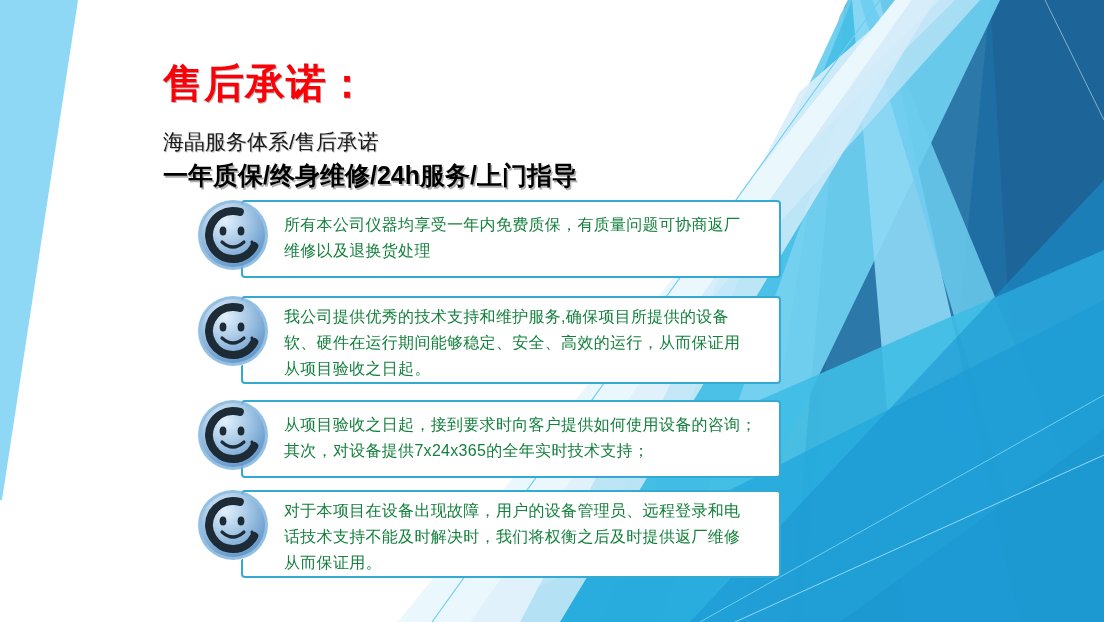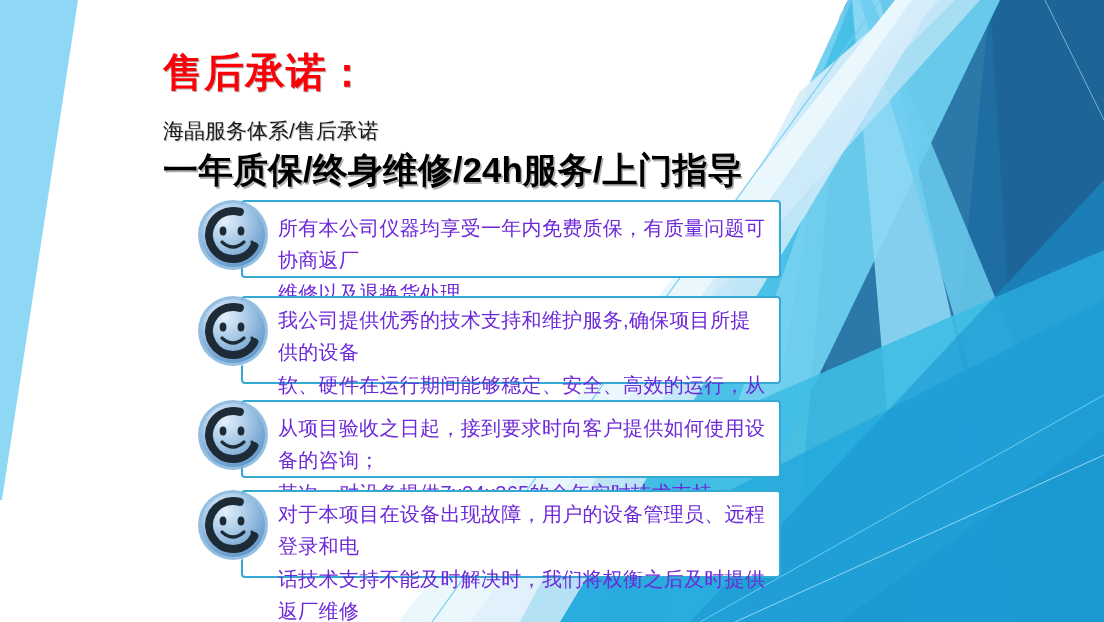--- a/index.html
+++ b/index.html
@@ -24,21 +24,21 @@
     inset: 0;
     width: 1104px;
     height: 622px;
     pointer-events: none;
   }
 
   
   .header {
     position: absolute;
     left: 163px;
-    top: 51px;
+    top: 62px;
     width: 620px;
   }
   .title-main {
     font-size: 40px;
     font-weight: bold;
     color: #fb0007;
     letter-spacing: 1px;
     line-height: 1.05;
     margin: 0;
     text-shadow: 1px 1px 0 rgba(120,120,120,0.55);
@@ -46,21 +46,21 @@
   }
   .title-sub {
     font-size: 21px;
     color: #1a1a1a;
     margin: 25px 0 0 0;
     line-height: 1.2;
     text-shadow: 1px 1px 0 rgba(160,160,160,0.6);
     white-space: nowrap;
   }
   .title-third {
-    font-size: 35px;
+    font-size: 25px;
     font-weight: bold;
     color: #000000;
     margin: 6px 0 0 0;
     line-height: 1.2;
     letter-spacing: 0px;
     text-shadow: 1.5px 1.5px 0 rgba(150,150,150,0.75);
     white-space: nowrap;
   }
 
   
@@ -77,25 +77,25 @@
     position: absolute;
     left: 45px;
     top: 0;
     box-sizing: border-box;
     background: #ffffff;
     border: 2px solid #33a9d4;
     border-radius: 4px;
   }
   .item-text {
     position: absolute;
-    left: 82px;
+    left: 88px;
     top: 0;
     width: 492px;
-    font-size: 20px;
-    color: #6d28d9;
+    font-size: 16px;
+    color: #15803d;
     line-height: 1.62;
     letter-spacing: 0.3px;
     white-space: pre-line;
   }
   .item-icon {
     position: absolute;
     left: 0;
     top: 0;
     width: 74px;
     height: 74px;

